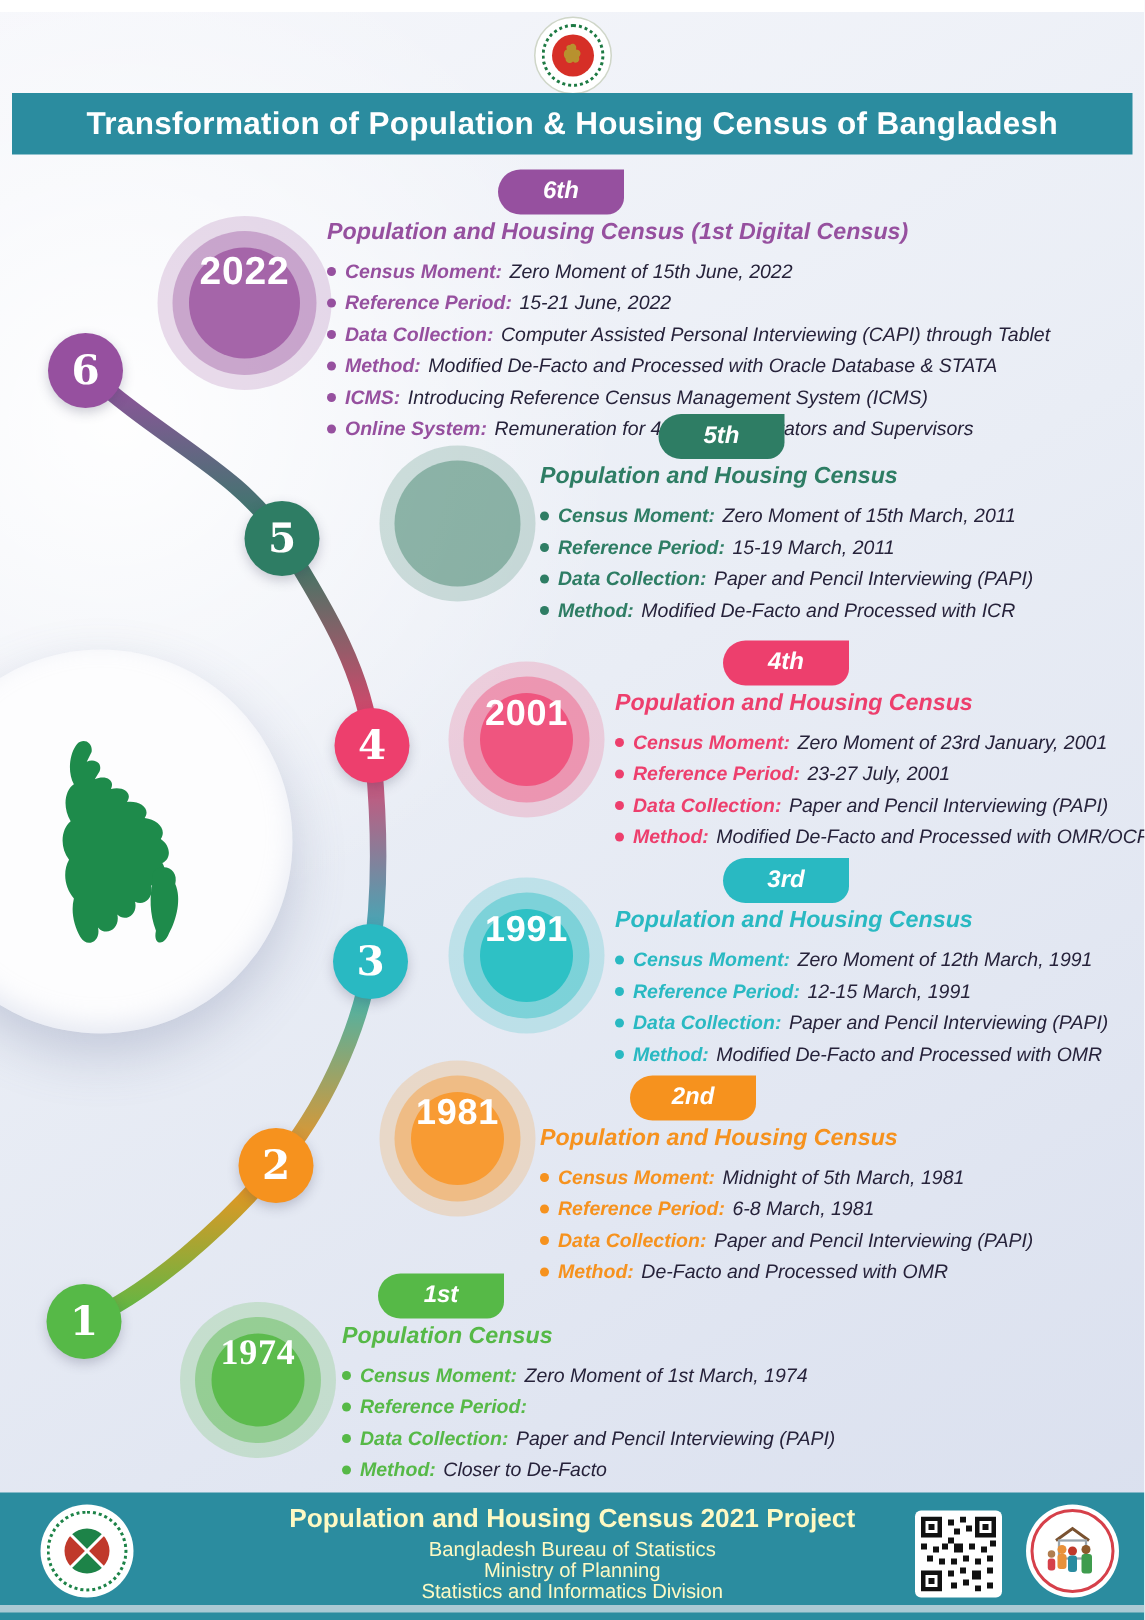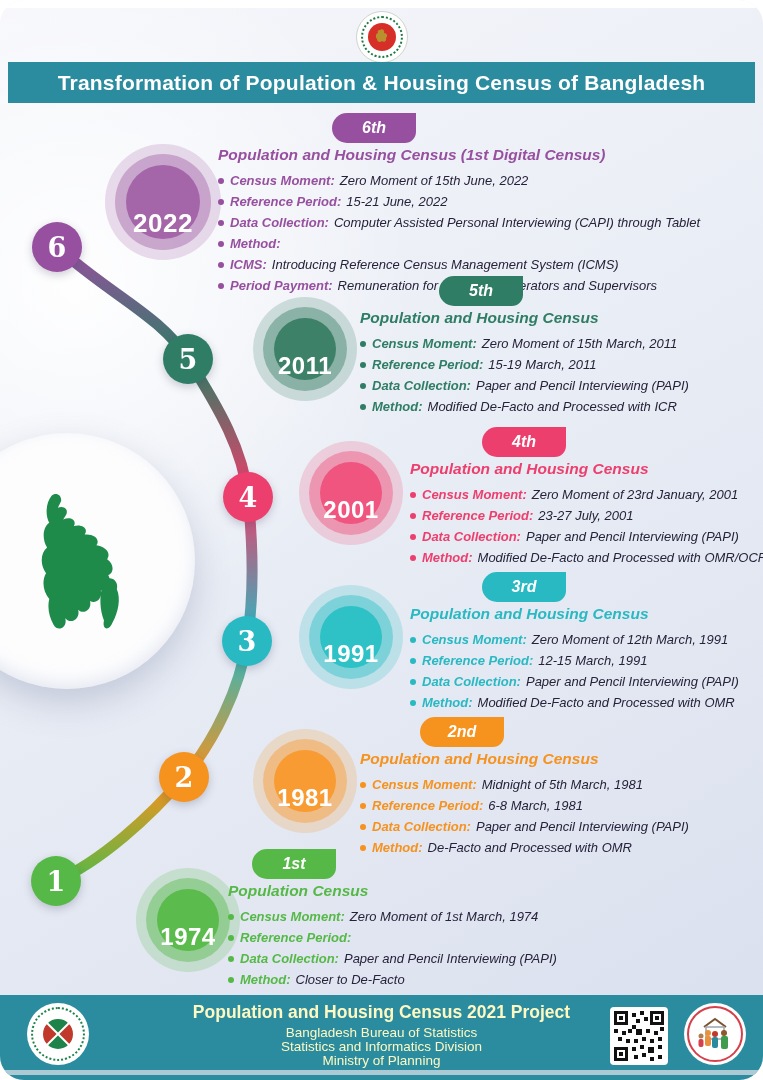--- a/index.html
+++ b/index.html
@@ -3,21 +3,20 @@
 <meta charset="utf-8">
 <style>
   * { margin:0; padding:0; box-sizing:border-box; }
   html,body { width:763px; }
   body { font-family:"Liberation Sans", sans-serif; }
   .poster {
     position:relative; width:763px; height:1080px; overflow:hidden;
     background:
       radial-gradient(circle at 10% 26%, rgba(255,255,255,.95), rgba(255,255,255,0) 32%),
       linear-gradient(150deg, #f6f7fb 0%, #e9edf5 45%, #d9dfee 100%);
-    border-radius: 24px;
   }
   .top-strip { position:absolute; left:0; top:0; width:763px; height:8px; background:#ffffff; }
 
   
   .emblem { position:absolute; left:356px; top:11px; width:52px; height:52px; border-radius:50%;
     background:#fff; border:1px solid #cfd6c8; display:flex; align-items:center; justify-content:center; }
   .emblem .ring { position:absolute; inset:4px; border-radius:50%; border:2px dotted #1d7a43; }
   .emblem .red { position:absolute; inset:11px; border-radius:50%; background:#d62f27; display:flex; align-items:center; justify-content:center; }
 
   
@@ -39,29 +38,29 @@
     font-family:"DejaVu Serif", serif; font-weight:bold; font-size:27px;
     box-shadow:0 3px 8px rgba(60,60,90,.25); }
   .m6{left:32px;  top:222px;} .m5{left:163px; top:334px;} .m4{left:223px; top:472px;}
   .m3{left:222px; top:616px;} .m2{left:159px; top:752px;} .m1{left:31px;  top:856px;}
 
   
   .year { position:absolute; }
   .year .r1,.year .r2,.year .core { position:absolute; border-radius:50%; background:var(--c); }
   .year .r1 { inset:0; opacity:.22; }
   .year .r2 { inset:10px; opacity:.45; }
-  .year .core { inset:21px; display:flex; align-items:flex-end; justify-content:center; }
+  .year .core { inset:21px; display:flex; align-items:flex-start; justify-content:center; }
   .year .core span { color:#fff; font-weight:bold; font-size:24px; letter-spacing:.5px; }
   .y6 { left:105px; top:144px; width:116px; height:116px; }
   .y6 .core span { font-size:26px; }
   .y5 { left:253px; top:297px; width:104px; height:104px; }
   .y4 { left:299px; top:441px; width:104px; height:104px; }
   .y3 { left:299px; top:585px; width:104px; height:104px; }
-  .y2 { left:253px; top:729px; width:104px; height:104px; }
-  .y1 { left:136px; top:868px; width:104px; height:104px; }
+  .y2 { left:253px; top:707px; width:104px; height:104px; }
+  .y1 { left:120px; top:868px; width:104px; height:104px;font-family:Liberation Serif, serif; }
 
   
   .section { position:absolute;font-style:italic; }
   .s6{left:218px; top:113px; width:545px;} .s5{left:360px; top:276px; width:400px;}
   .s4{left:410px; top:427px; width:353px;} .s3{left:410px; top:572px; width:353px;}
   .s2{left:360px; top:717px; width:400px;} .s1{left:228px; top:849px; width:530px;}
   .badge { height:30px; min-width:84px; padding:0 16px; display:inline-flex; align-items:center; justify-content:center;
     background:var(--c); color:#fff; font-weight:bold; font-size:16px; border-radius:16px 0 12px 16px; }
   .s6 .badge{margin-left:114px;} .s5 .badge{margin-left:79px;} .s4 .badge{margin-left:72px;}
   .s3 .badge{margin-left:72px;} .s2 .badge{margin-left:60px;} .s1 .badge{margin-left:24px;}
@@ -150,23 +149,20 @@
   <div class="year y6" style="--c: #a565a9;">
     <div class="r1"></div>
       <div class="r2"></div>
     <div class="core">
         <span>2022</span>
       </div>
   </div>
   <div class="year y5" style="--c: #3d8168;">
     <div class="r1"></div>
       <div class="r2"></div>
-    <div class="core">
-        <span>2011</span>
-      </div>
   </div>
   <div class="year y4" style="--c: #ef557f;">
     <div class="r1"></div>
       <div class="r2"></div>
     <div class="core">
         <span>2001</span>
       </div>
   </div>
   <div class="year y3" style="--c: #2ec1c5;">
     <div class="r1"></div>
@@ -205,29 +201,30 @@
           <span class="b-value">15-21 June, 2022</span>
         </div>
       <div class="bullet">
           <span class="dot"></span>
           <span class="b-label">Data Collection:</span>
           <span class="b-value">Computer Assisted Personal Interviewing (CAPI) through Tablet</span>
         </div>
       <div class="bullet">
           <span class="dot"></span>
           <span class="b-label">Method:</span>
+          <span class="b-value">Modified De-Facto and Processed with Oracle Database &amp; STATA</span>
         </div>
       <div class="bullet">
           <span class="dot"></span>
           <span class="b-label">ICMS:</span>
           <span class="b-value">Introducing Reference Census Management System (ICMS)</span>
         </div>
       <div class="bullet">
           <span class="dot"></span>
-          <span class="b-label">Period Payment:</span>
+          <span class="b-label">Online System:</span>
           <span class="b-value">Remuneration for 440,000 Eumerators and Supervisors</span>
         </div>
     </div>
   </div>
 
   <div class="section s5" style="--c: #2e7d64;">
     <div class="badge">5th</div>
     <div class="sec-title">Population and Housing Census</div>
     <div class="bullets">
       <div class="bullet">
@@ -362,22 +359,22 @@
 
   <div class="footer" style="--c: #2b8c9f;">
     <div class="bbs-logo">
       <div class="ring"></div>
       <div class="pie"></div>
       <div class="cross"></div>
     </div>
     <div class="footer-text">
       <div class="footer-title">Population and Housing Census 2021 Project</div>
       <div class="footer-line">Bangladesh Bureau of Statistics</div>
+      <div class="footer-line">Ministry of Planning</div>
       <div class="footer-line">Statistics and Informatics Division</div>
-      <div class="footer-line">Ministry of Planning</div>
     </div>
     <div class="qr">
       <svg width="50" height="50" viewBox="0 0 50 50">
         <rect x="0" y="0" width="14" height="14" fill="#111"></rect>
           <rect x="3" y="3" width="8" height="8" fill="#fff"></rect>
           <rect x="5" y="5" width="4" height="4" fill="#111"></rect>
         <rect x="36" y="0" width="14" height="14" fill="#111"></rect>
           <rect x="39" y="3" width="8" height="8" fill="#fff"></rect>
           <rect x="41" y="5" width="4" height="4" fill="#111"></rect>
         <rect x="0" y="36" width="14" height="14" fill="#111"></rect>

